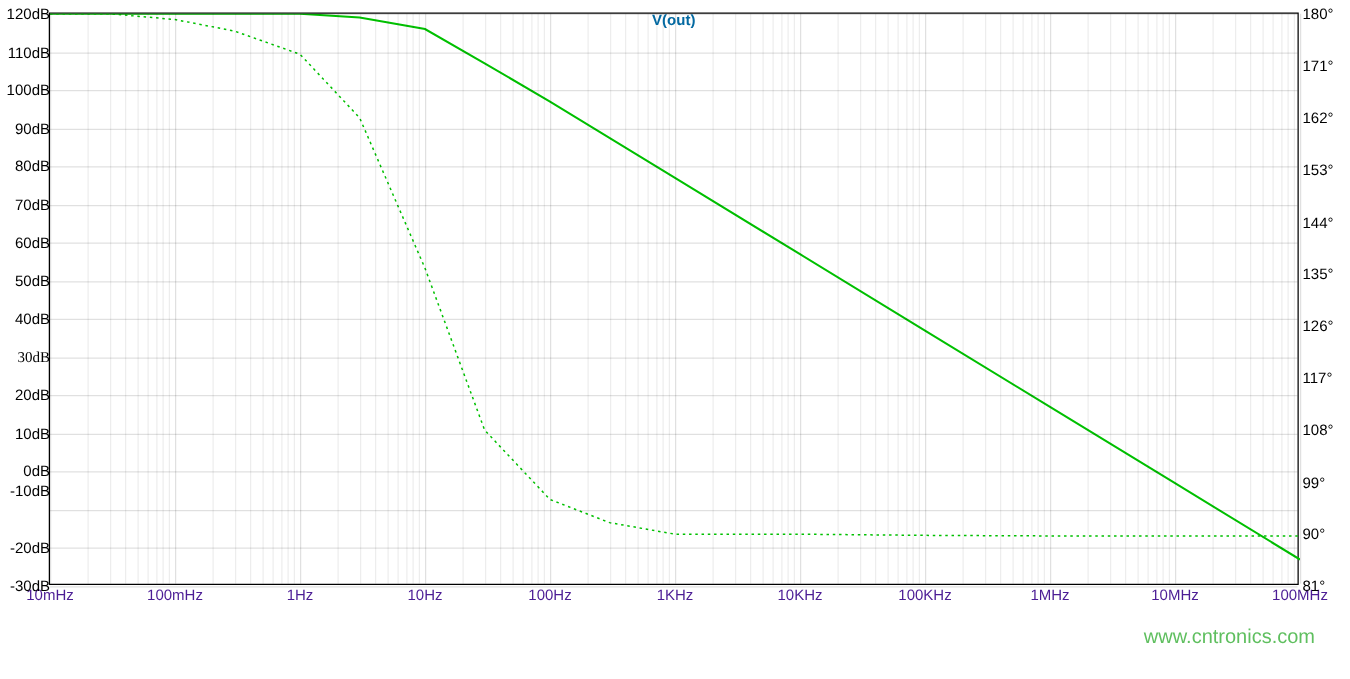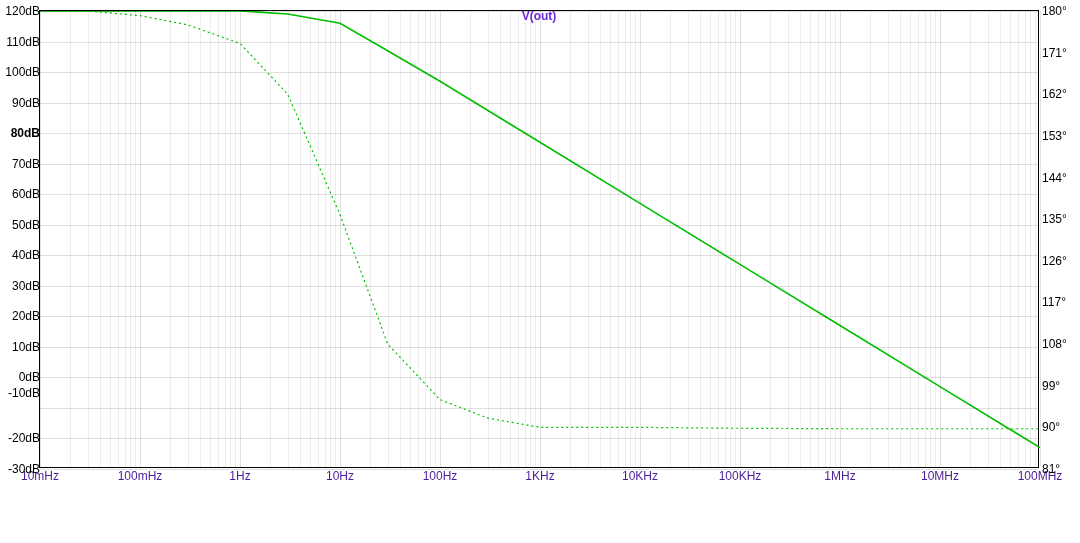--- a/index.html
+++ b/index.html
@@ -59,21 +59,21 @@
     padding-top: 2px;
     color: #4c1d95;
     white-space: nowrap;
   }
   .legend {
     position: absolute;
     top: -2px;
     left: 50%;
     transform: translateX(-50%);
     font-weight: bold;
-    color: #6d28d9;
+    color: #0369a1;
     z-index: 5;
   }
   .watermark {
     position: absolute;
     color: #5fbf5f;
     font-size: 16px;
   }
 </style>
 </head>
 <body>
@@ -189,31 +189,31 @@
       <div class="tick-x" style="left: 1000px;">100MHz</div>
       <div class="grid-line-h" style="top: 0px;"></div>
       <div class="tick-y-left" style="top: 0px;">120dB</div>
       <div class="grid-line-h" style="top: 30.5333px;"></div>
       <div class="tick-y-left" style="top: 30.5333px;">110dB</div>
       <div class="grid-line-h" style="top: 61.0667px;"></div>
       <div class="tick-y-left" style="top: 61.0667px;">100dB</div>
       <div class="grid-line-h" style="top: 91.6px;"></div>
       <div class="tick-y-left" style="top: 91.6px;">90dB</div>
       <div class="grid-line-h" style="top: 122.133px;"></div>
-      <div class="tick-y-left" style="top: 122.133px; font-weight: bold;">80dB</div>
+      <div class="tick-y-left" style="top: 122.133px;">80dB</div>
       <div class="grid-line-h" style="top: 152.667px;"></div>
       <div class="tick-y-left" style="top: 152.667px;">70dB</div>
       <div class="grid-line-h" style="top: 183.2px;"></div>
       <div class="tick-y-left" style="top: 183.2px;">60dB</div>
       <div class="grid-line-h" style="top: 213.733px;"></div>
       <div class="tick-y-left" style="top: 213.733px;">50dB</div>
       <div class="grid-line-h" style="top: 244.267px;"></div>
       <div class="tick-y-left" style="top: 244.267px;">40dB</div>
       <div class="grid-line-h" style="top: 274.8px;"></div>
-      <div class="tick-y-left" style="top: 274.8px;">30dB</div>
+      <div class="tick-y-left" style="top: 274.8px; font-family: Liberation Serif, serif;">30dB</div>
       <div class="grid-line-h" style="top: 305.333px;"></div>
       <div class="tick-y-left" style="top: 305.333px;">20dB</div>
       <div class="grid-line-h" style="top: 335.867px;"></div>
       <div class="tick-y-left" style="top: 335.867px;">10dB</div>
       <div class="grid-line-h" style="top: 366.4px;"></div>
       <div class="tick-y-left" style="top: 366.4px;">0dB</div>
       <div class="grid-line-h" style="top: 396.933px;"></div>
       <div class="tick-y-left" style="top: 382px;">-10dB</div>
       <div class="grid-line-h" style="top: 427.467px;"></div>
       <div class="tick-y-left" style="top: 427.467px; padding-left: 20px;">-20dB</div>
@@ -225,13 +225,14 @@
       <div class="tick-y-right" style="top: 124.909px;">153°</div>
       <div class="tick-y-right" style="top: 166.545px;">144°</div>
       <div class="tick-y-right" style="top: 208.182px;">135°</div>
       <div class="tick-y-right" style="top: 249.818px;">126°</div>
       <div class="tick-y-right" style="top: 291.455px;">117°</div>
       <div class="tick-y-right" style="top: 333.091px;">108°</div>
       <div class="tick-y-right" style="top: 374.727px;">99°</div>
       <div class="tick-y-right" style="top: 416.364px;">90°</div>
       <div class="tick-y-right" style="top: 458px;">81°</div>
     </div>
+  <div class="watermark" style="right:28px; bottom:24px;">www.cntronics.com</div>
 </div>
 
 </body></html>

